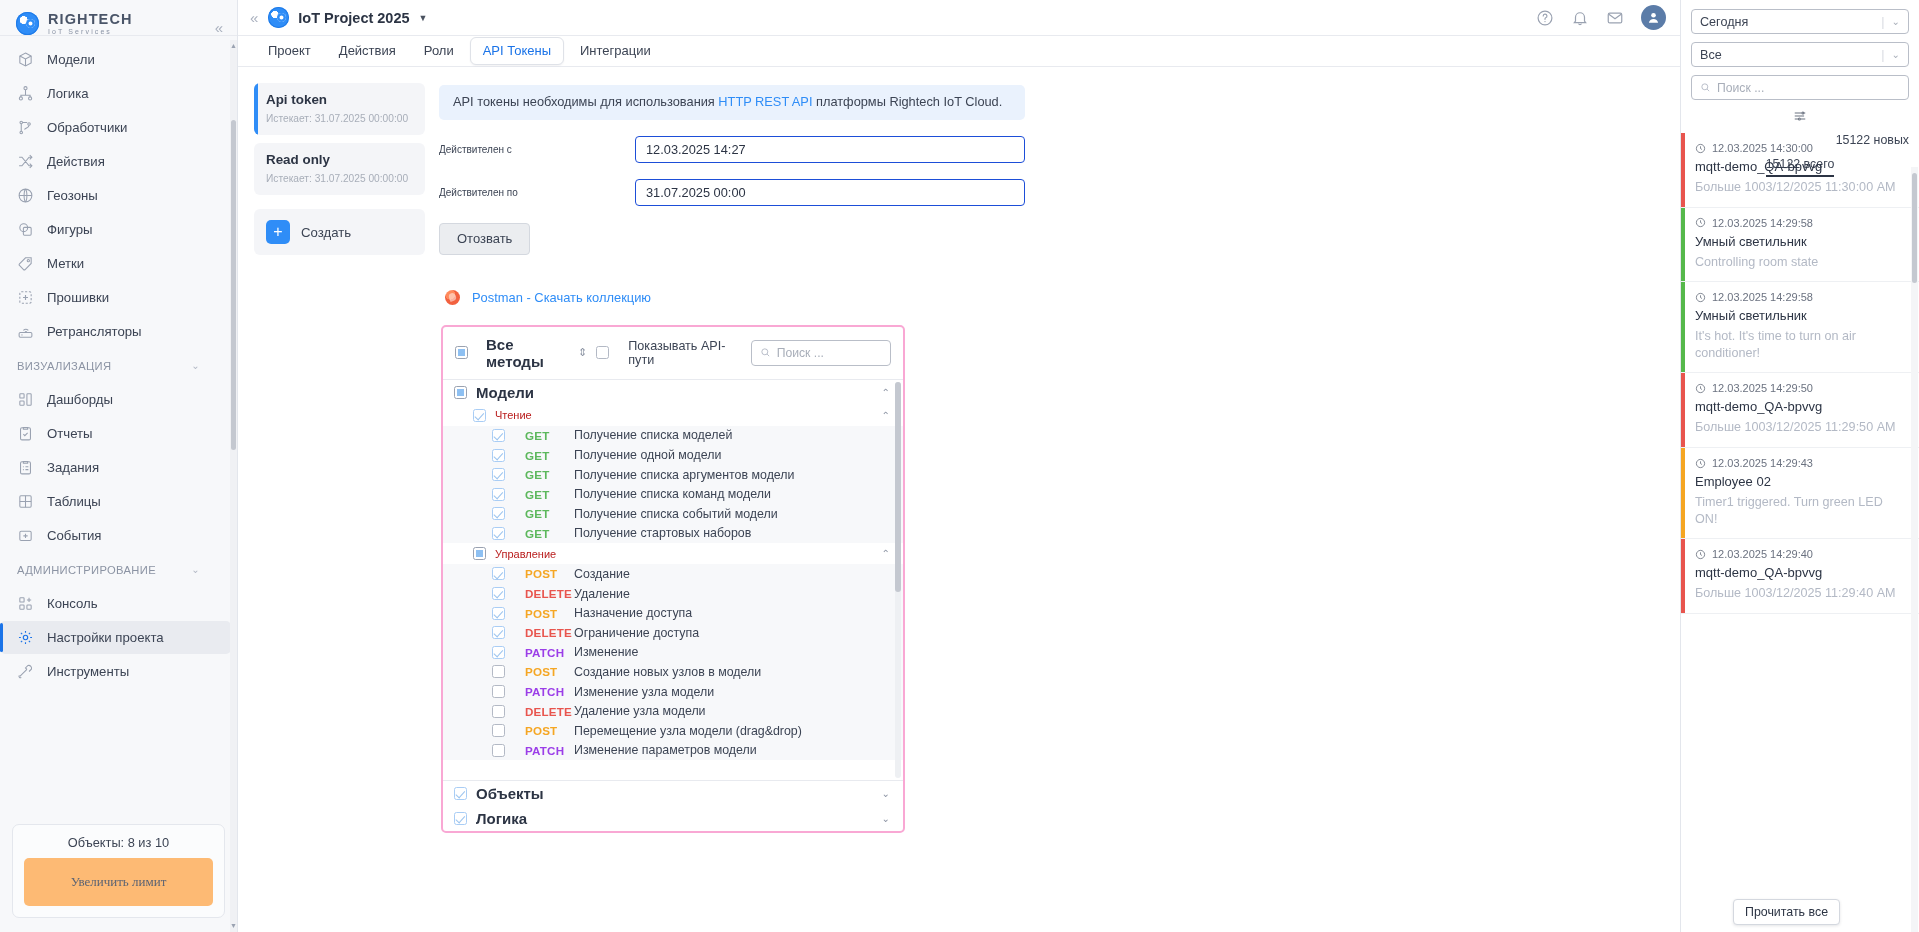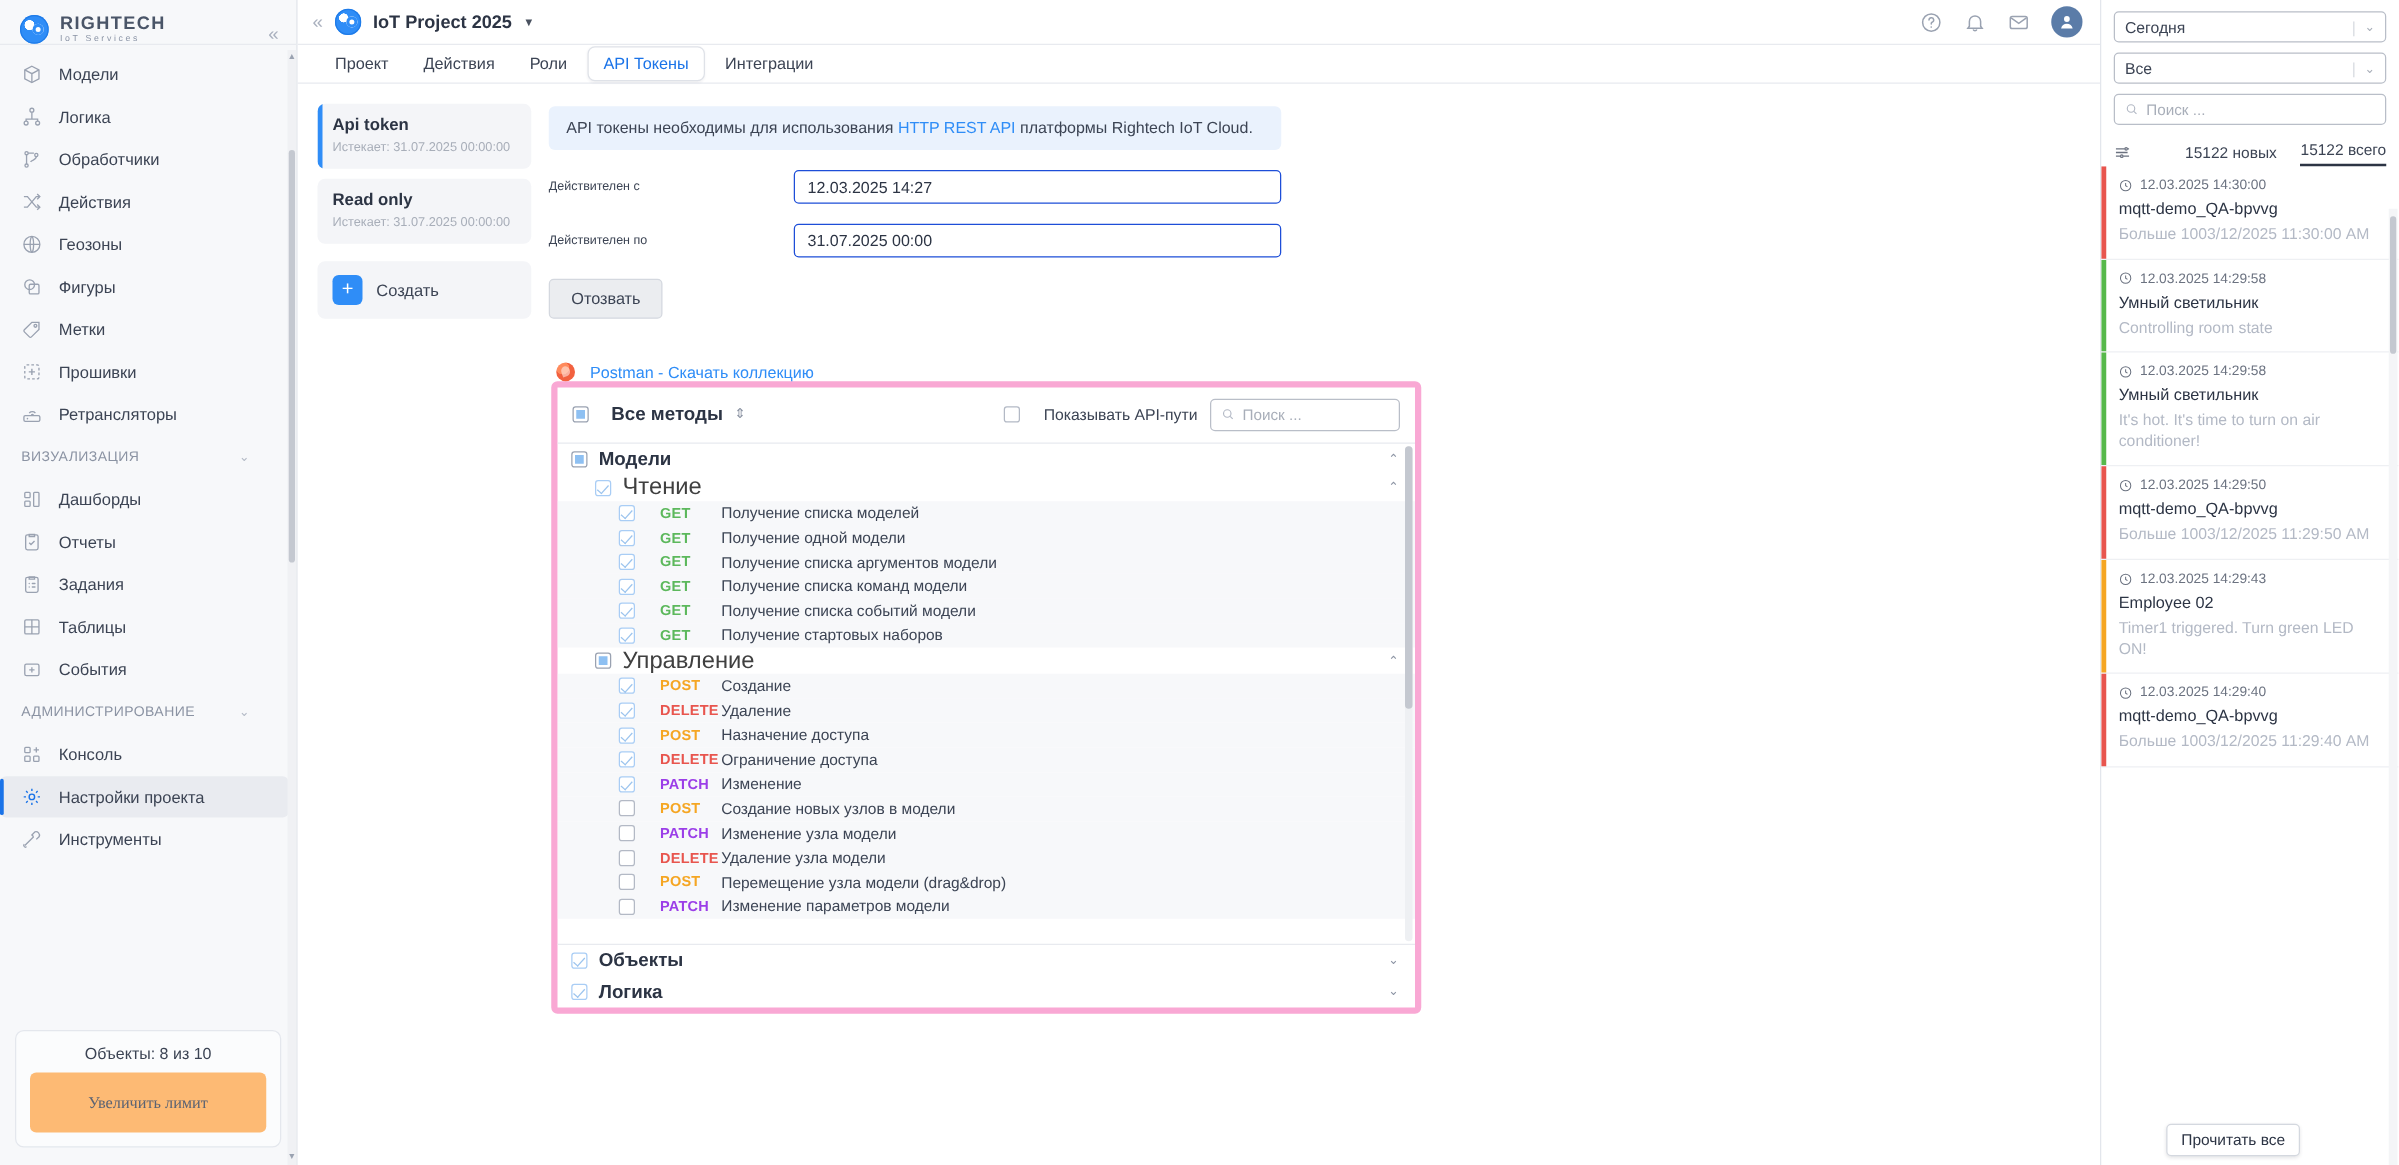--- a/index.html
+++ b/index.html
@@ -205,22 +205,22 @@
   }
   .postman-ic::after {
     content:""; position:absolute; left:4px; top:3px; width:7px; height:8px;
     border-radius: 50% 50% 50% 0; background: #fff3ee; opacity:.55;
     transform: rotate(-20deg);
   }
   .postman-link { color: #2f8df7; font-size: 12.9px; cursor: pointer; }
 
   
   .tree-panel {
-    margin-left: 2px;
-    width: 696px; border: 5px solid #f9a8d4; border-radius: 5px;
+    margin-top: 20px; margin-left: 2px;
+    width: 464px; border: 2px solid #f9a8d4; border-radius: 5px;
     background: #fff; overflow: hidden;
   }
   .tree-head {
     display: flex; align-items: center; gap: 9px;
     padding: 9px 12px; border-bottom: 1px solid #e8eaef;
   }
   .tree-head-title { font-size: 15px; font-weight: 700; color: #2c3444; }
   .sort-ic { color: #8b93a3; font-size: 11px; line-height: 1; }
   .tree-head-right { margin-left: auto; display: flex; align-items: center; gap: 10px; }
   .showpath-label { font-size: 12.6px; color: #3c4454; }
@@ -235,21 +235,21 @@
   }
   .trow {
     display: flex; align-items: center; height: 19.6px;
     font-size: 12.4px; color: #3c4454; cursor: pointer;
   }
   .trow.lvl0 { padding-left: 11px; height: 25px; }
   .trow.lvl1 { padding-left: 30px; height: 21px; }
   .trow.lvl2 { padding-left: 49px; }
   .trow.stripe { background: #f7f8fa; }
   .trow .t-title-lg { font-size: 15px; font-weight: 700; color: #2c3444; }
-  .trow .t-title-md { font-size: 19px; color: #404040; }
+  .trow .t-title-md { font-size: 11px; color: #b91c1c; }
   .verb {
     width: 49px; flex: 0 0 49px; font-size: 11.6px; font-weight: 700;
     margin-left: 11px; letter-spacing: .2px;
   }
   .verb.get { color: #5cb85c; }
   .verb.post { color: #f5a623; }
   .verb.delete { color: #e8554e; }
   .verb.patch { color: #9b3ee8; }
   .t-desc { font-size: 12.4px; color: #3c4454; }
   .cb {
@@ -293,22 +293,22 @@
   }
   .nsel .sep { margin-left: auto; color: #d8dbe1; }
   .nsel .chev { color: #a8aeb9; font-size: 10px; margin-left: 7px; }
   .nsearch {
     height: 25px; border: 1px solid #b9bec8; border-radius: 4px;
     display: flex; align-items: center; gap: 6px; padding: 0 8px;
     font-size: 12.2px; color: #a8aeb9; margin-bottom: 6px;
   }
   .nsearch svg { width: 11px; height: 11px; color: #b3b9c5; flex: 0 0 11px; }
   .ntabs {
-    display: flex; align-items: flex-end; gap: 19px;
-    padding: 3px 10px 0; height: 27px;
+    display: flex; align-items: center; gap: 6px;
+    padding: 3px 10px 0; height: 27px; flex-direction: column;
   }
   .filter-ic { width: 14px; height: 14px; color: #6b7280; margin-bottom: 4px; cursor: pointer; }
   .filter-ic svg { width: 100%; height: 100%; display: block; }
   .ntab {
     font-size: 12.4px; color: #3c4454; padding-bottom: 4px;
     cursor: pointer; margin-left: auto;
   }
   .ntab + .ntab { margin-left: 0; }
   .ntab.active { border-bottom: 2px solid #2c3444; }
   .nlist { flex: 1; overflow: hidden; position: relative; }

